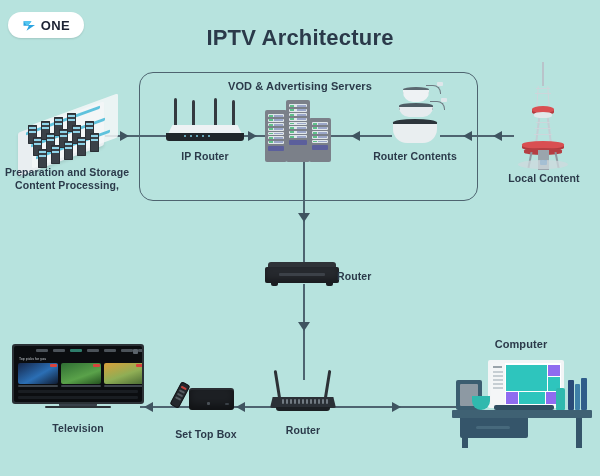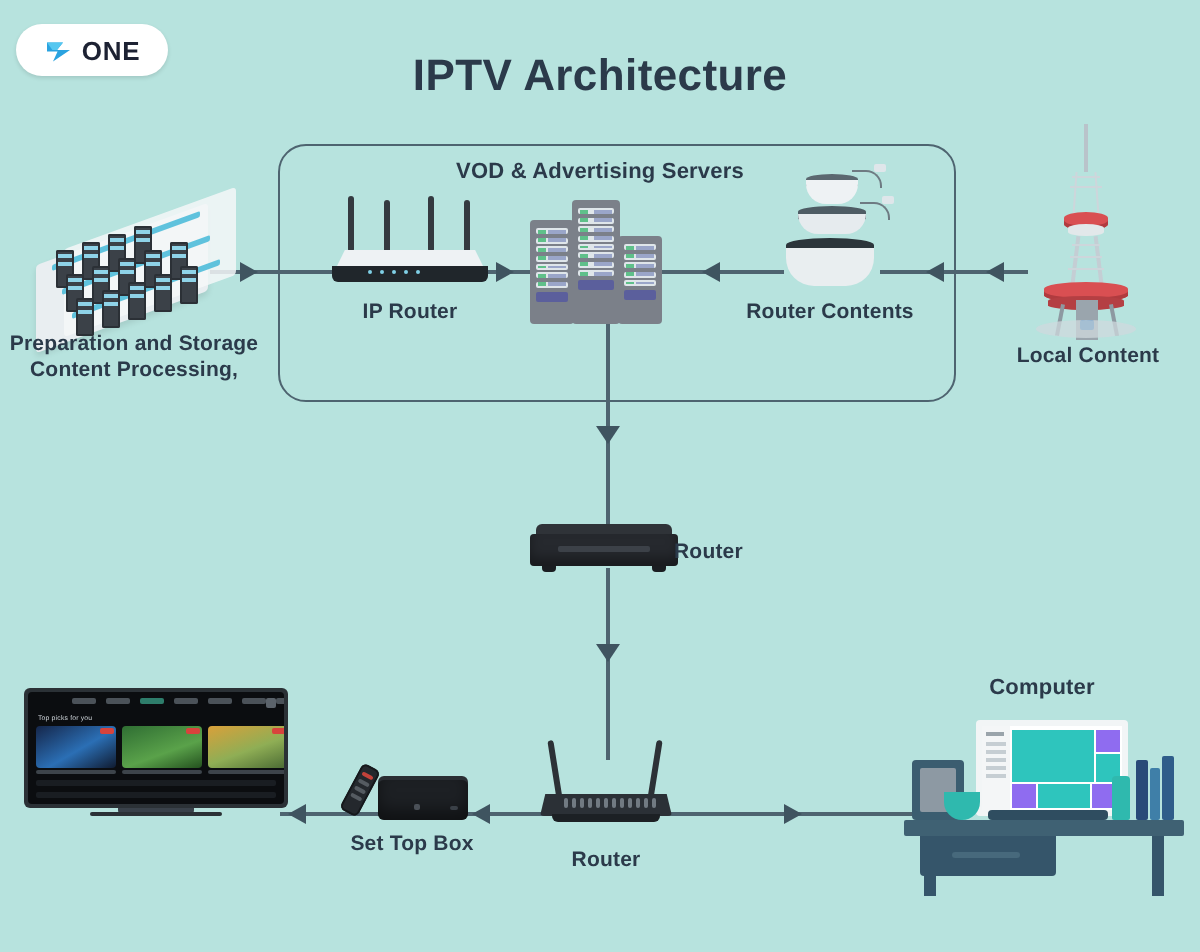--- a/index.html
+++ b/index.html
@@ -419,34 +419,35 @@
           <i></i>
         </div>
       <div class="tv-rows">
           <i></i>
           <i></i>
         </div>
     </div>
     <div class="tv-stand"></div>
     <div class="tv-foot"></div>
   </div>
+  <div class="abs lbl" style="left:18px;top:422px;width:120px;">Television</div>
 
   <div class="abs stb">
     <div class="stb-top"></div>
     <div class="stb-body"></div>
     <div class="stb-led"></div>
     <div class="stb-led2"></div>
     <div class="remote">
       <i class="r1"></i>
         <i class="r2"></i>
         <i class="r3"></i>
         <i class="r4"></i>
     </div>
   </div>
-  <div class="abs lbl" style="left:160px;top:416px;width:92px;">Set Top Box</div>
+  <div class="abs lbl" style="left:160px;top:428px;width:92px;">Set Top Box</div>
 
   <div class="abs router-bot">
     <div class="rb-ant" style="left:6px;top:0;transform:rotate(-9deg);"></div>
     <div class="rb-ant" style="left:56px;top:0;transform:rotate(9deg);"></div>
     <div class="rb-body"></div>
     <div class="rb-vents">
         <i></i>
         <i></i>
         <i></i>
         <i></i>

